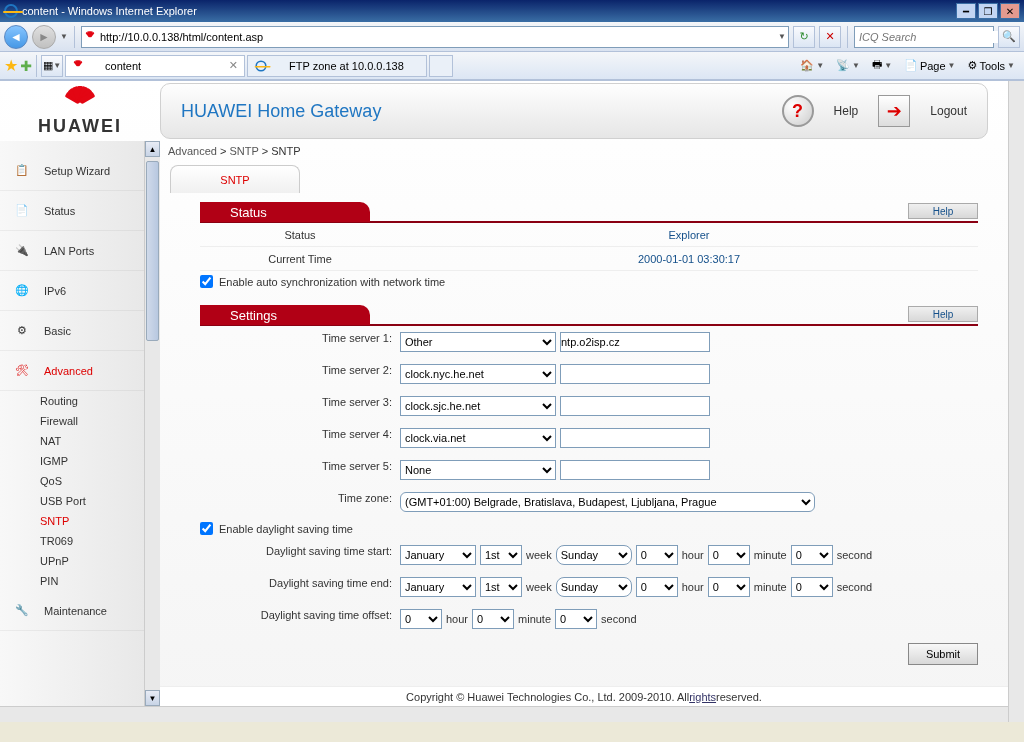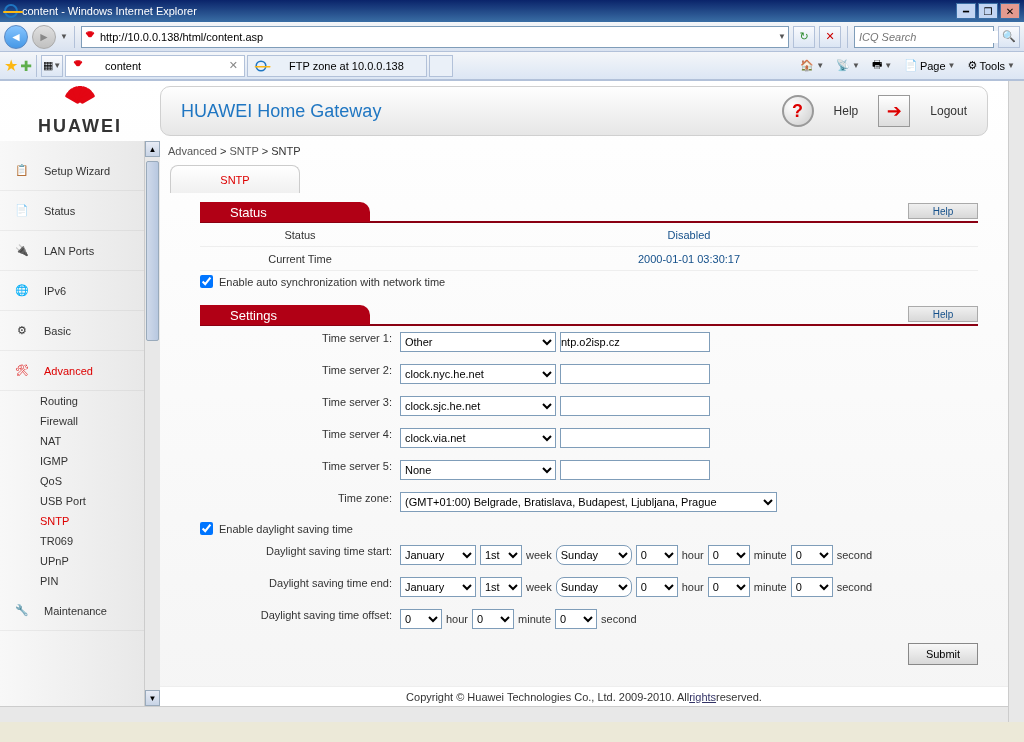--- a/index.html
+++ b/index.html
@@ -33,21 +33,21 @@
 .viewport { width:1024px; height:642px; background:#fff; position:relative; overflow:hidden; border-top:1px solid #B2C1D9; }
 .vp-scroll-y { position:absolute; right:0; top:0; bottom:0; width:16px; background:#E8E8E8; border-left:1px solid #ccc; }
 .vp-scroll-x { position:absolute; left:0; right:16px; bottom:0; height:16px; background:#E8E8E8; border-top:1px solid #ccc; }
 .vp-content { position:absolute; left:0; top:0; right:16px; bottom:16px; background:linear-gradient(#fff,#F5F5F5); display:flex; flex-direction:column; }
 
 
 .hw-header { height:60px; display:flex; align-items:center; padding:0 20px; }
 .hw-logo { width:120px; display:flex; flex-direction:column; align-items:center; }
 .hw-logo-petals { width:40px; height:30px; position:relative; }
 .hw-logo-text { font-weight:bold; font-size:18px; letter-spacing:2px; color:#333; }
-.hw-header-pill { flex:1; height:50px; background:linear-gradient(#FEFEFE,#E6E6E6); border:1px solid #D0D0D0; border-radius:10px; display:flex; align-items:center; padding:0 20px; gap:20px; margin-left:20px; }
+.hw-header-pill { flex:1; height:56px; background:linear-gradient(#FEFEFE,#E6E6E6); border:1px solid #D0D0D0; border-radius:10px; display:flex; align-items:center; padding:0 20px; gap:20px; margin-left:20px; }
 .hw-title { color:#1F76C2; font-size:18px; font-weight:normal; }
 .hw-help { width:32px; height:32px; border-radius:50%; background:radial-gradient(circle at 30% 30%, #fff, #ccc); border:2px solid #999; display:flex; align-items:center; justify-content:center; color:#D00; font-size:18px; font-weight:bold; }
 .hw-logout-icon { width:32px; height:32px; background:linear-gradient(#fff,#ddd); border:1px solid #999; display:flex; align-items:center; justify-content:center; }
 .hw-header-label { font-size:12px; color:#333; }
 
 
 .hw-body { flex:1; display:flex; min-height:0; }
 .hw-sidebar-wrap { width:160px; position:relative; display:flex; }
 .hw-sidebar { flex:1; background:linear-gradient(90deg,#F8F8F8,#E8E8E8); overflow:hidden; padding-top:10px; }
 .sb-scroll { width:16px; background:#E8E8E8; border-left:1px solid #ccc; position:relative; }
@@ -77,21 +77,21 @@
 .kv-label { width:200px; text-align:center; color:#333; }
 .kv-value { flex:1; text-align:center; color:#15508A; }
 .chk-row { display:flex; align-items:center; gap:6px; padding:4px 0; color:#333; }
 
 .form-row { display:flex; align-items:flex-start; min-height:28px; padding:6px 0; }
 .form-label { width:200px; text-align:right; padding-right:8px; color:#333; }
 .form-ctrls { flex:1; display:flex; align-items:center; gap:4px; flex-wrap:wrap; }
 .form-ctrls select, .form-ctrls input[type=text] { height:20px; border:1px solid #7F9DB9; font-size:11px; background:#fff; }
 .sel-server { width:156px; }
 .txt-server { width:150px; }
-.sel-tz { width:377px; }
+.sel-tz { width:415px;border-radius:6px; }
 .sel-month { width:76px; }
 .sel-small { width:42px; }
 .sel-day { width:76px;border-radius:8px; }
 .unit { color:#333; }
 
 .submit-row { display:flex; justify-content:flex-end; padding:8px 0; }
 .submit-btn { width:70px; height:22px; background:linear-gradient(#F8F8F8,#D8D8D8); border:1px solid #888; font-size:11px; }
 
 .footer { height:20px; text-align:center; background:#fff; border-top:1px solid #eee; display:flex; align-items:center; justify-content:center; color:#333; }
 .footer a { color:#336; }
@@ -290,21 +290,21 @@
         </div>
 
         <div class="hw-panel">
 
           <div class="section-bar">
             <div class="section-head">Status</div>
             <div class="help-btn">Help</div>
           </div>
           <div class="kv-row">
             <div class="kv-label">Status</div>
-            <div class="kv-value">Disabled</div>
+            <div class="kv-value">Explorer</div>
           </div>
           <div class="kv-row">
             <div class="kv-label">Current Time</div>
             <div class="kv-value">2000-01-01 03:30:17</div>
           </div>
           <div class="chk-row">
             <input type="checkbox" checked="" style="">
             <span>Enable auto synchronization with network time</span>
           </div>
 

